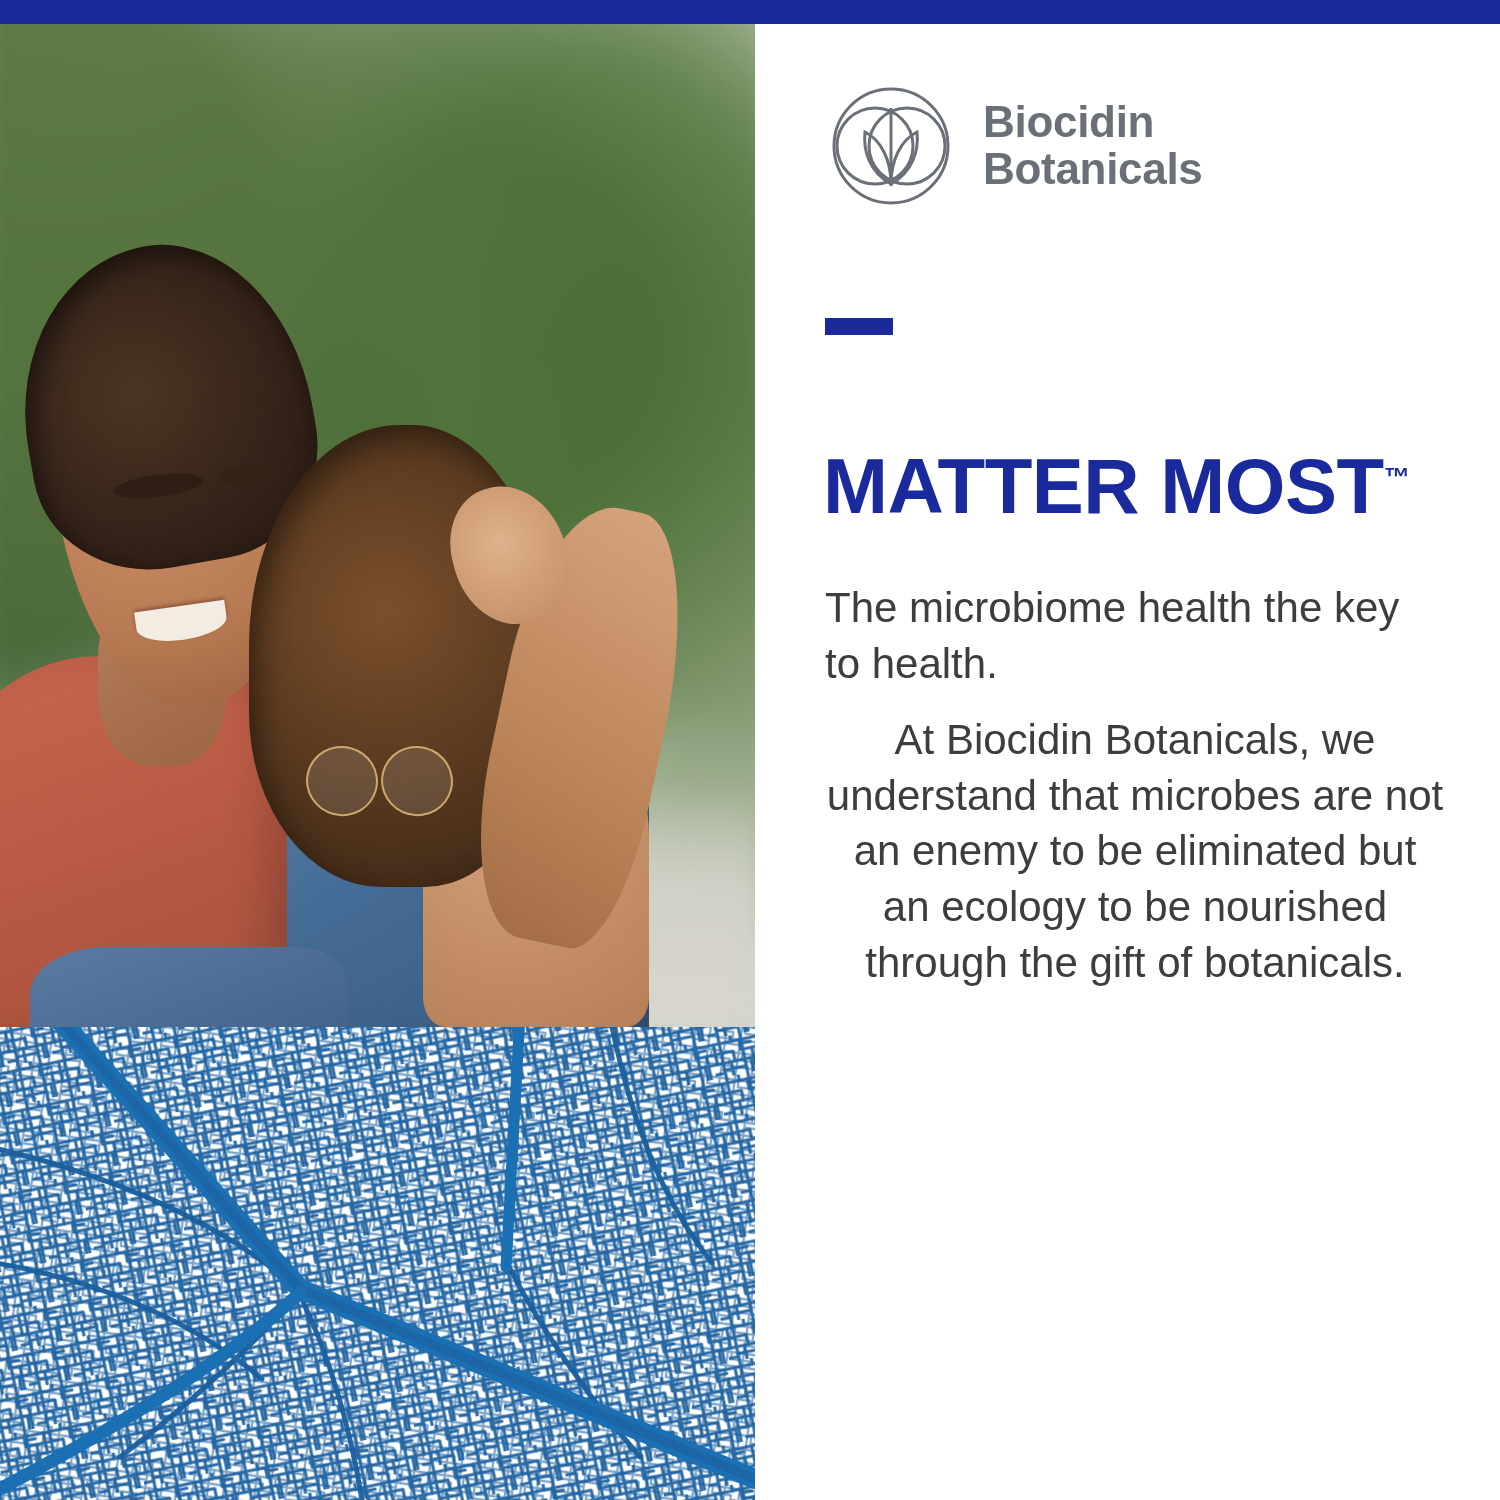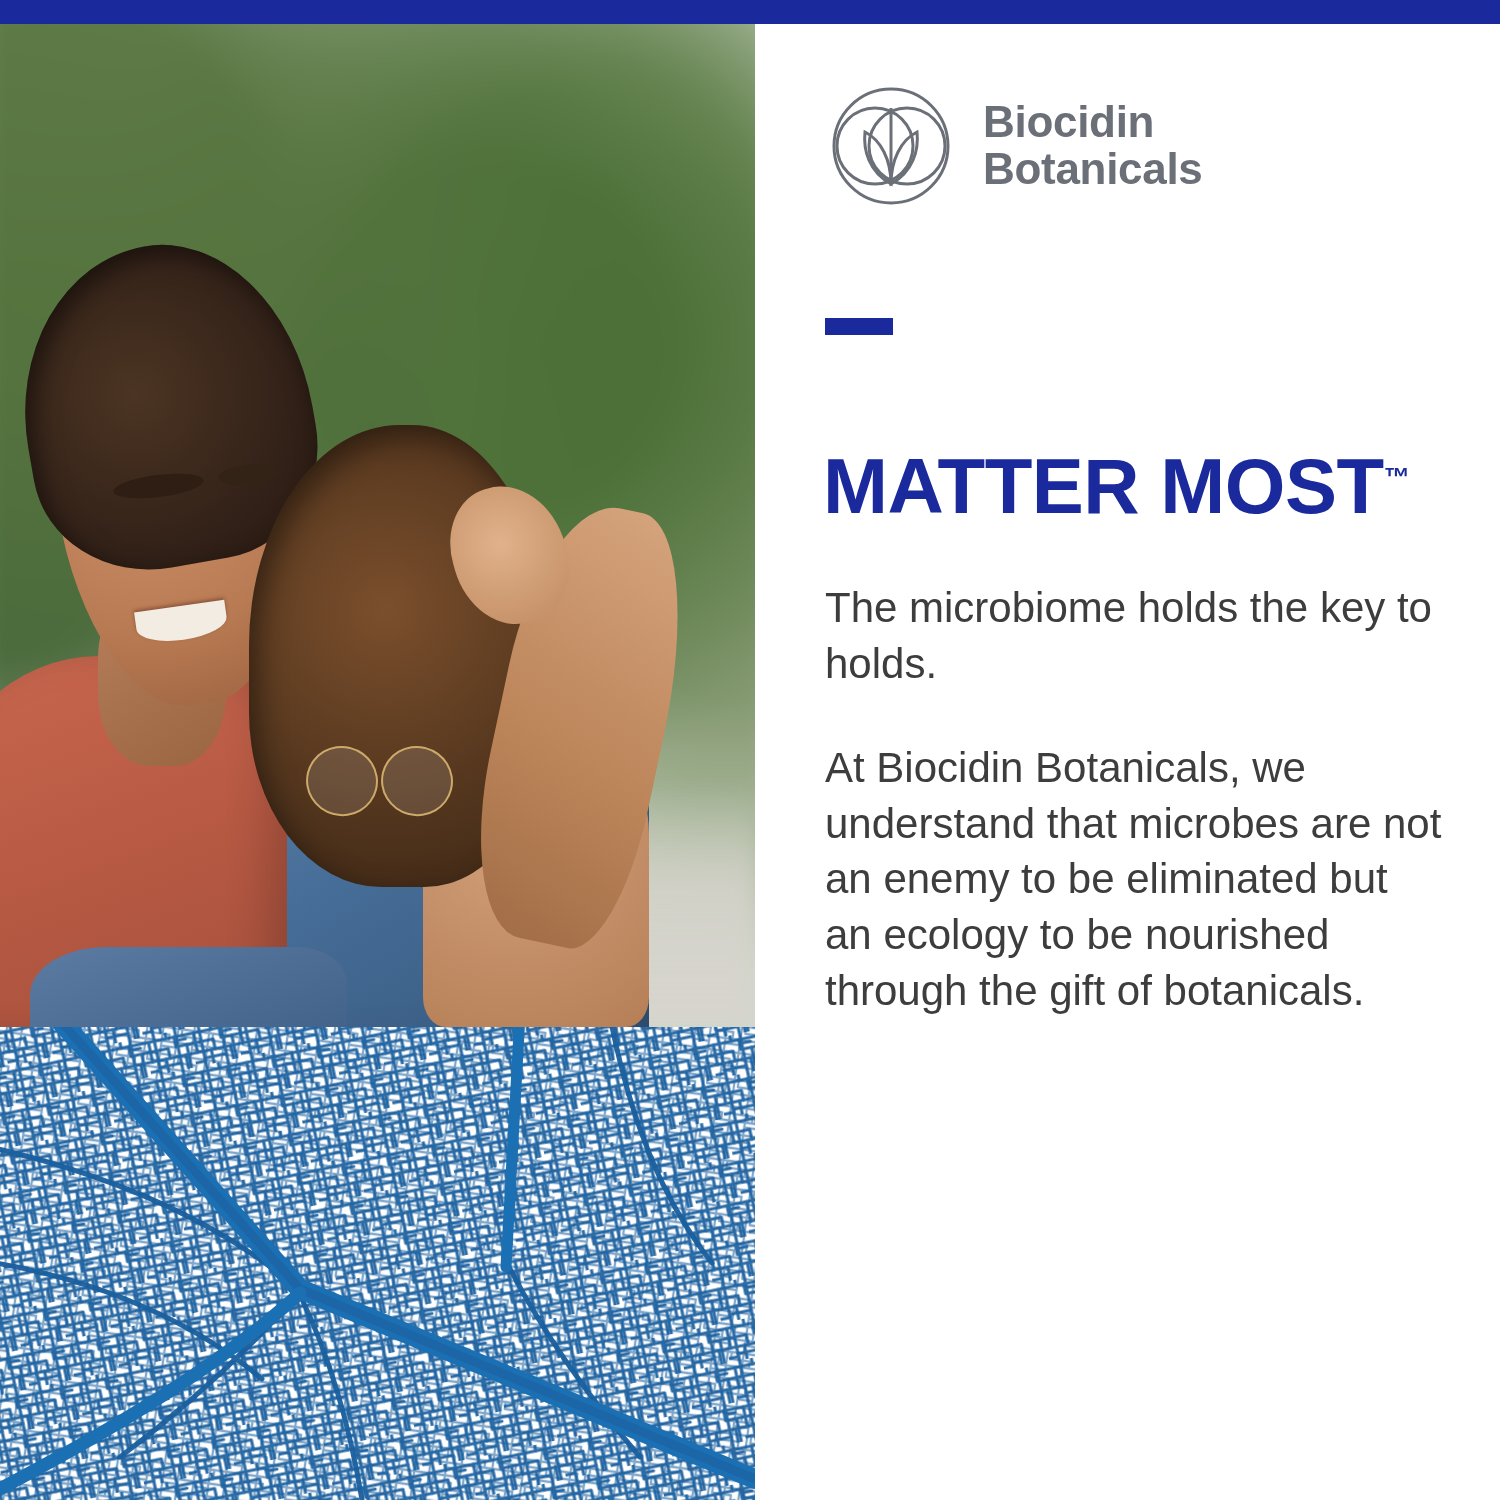--- a/index.html
+++ b/index.html
@@ -169,21 +169,21 @@
   }
   .headline .tm {
     font-size:26px; vertical-align:super; letter-spacing:0;
     font-weight:bold;
   }
 
   .body-copy {
     position:absolute; left:70px; top:556px; width:620px;
     color:#3d3d3d; font-size:42px; line-height:1.33; font-weight:300;
   }
-  .body-copy p + p { margin-top:48px; }
+  .body-copy p + p { margin-top:20px;text-align:center; }
 </style>
 </head>
 <body>
 
 <div class="page">
 
   <div class="top-bar"></div>
 
   <div class="media-col">
 
@@ -275,18 +275,18 @@
     </div>
 
     <div class="accent-dash"></div>
 
     <h1 class="headline">
       <br>
       <span>MATTER MOST</span><span class="tm">™</span>
     </h1>
 
     <div class="body-copy">
-      <p>The microbiome holds the key to holds.</p>
+      <p>The microbiome health the key to health.</p>
       <p>At Biocidin Botanicals, we understand that microbes are not an enemy to be eliminated but an ecology to be nourished through the gift of botanicals.</p>
     </div>
 
   </div>
 </div>
 
 </body></html>

